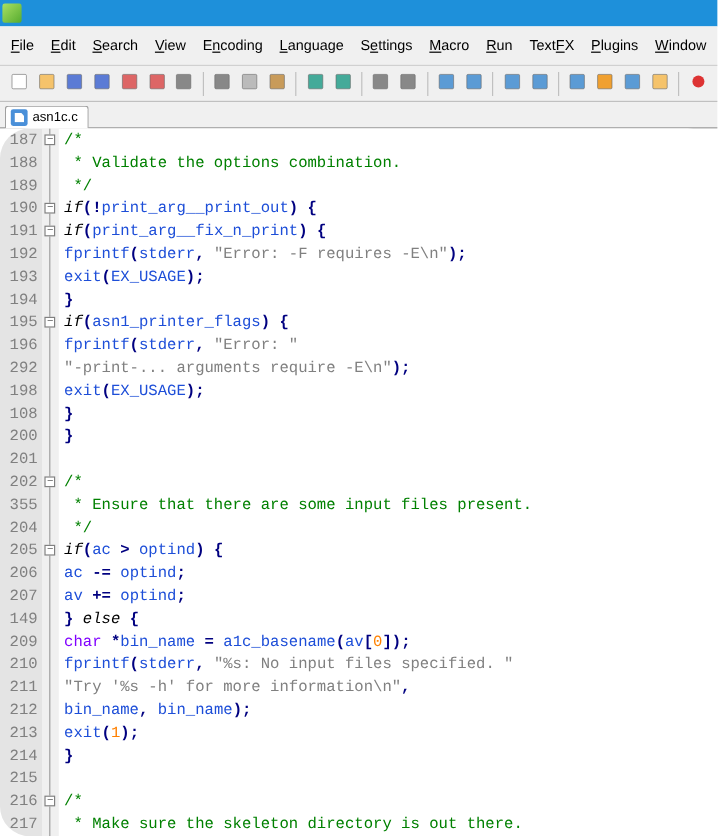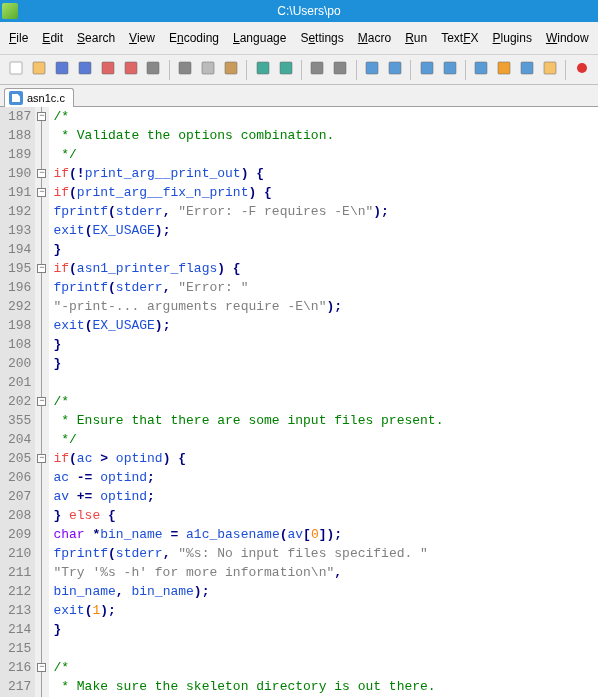--- a/index.html
+++ b/index.html
@@ -21,43 +21,42 @@
 .toolbar .sep { width: 1px; height: 20px; background: #c0c0c0; margin: 0 3px; }
 .toolbar svg { width: 16px; height: 16px; }
 
 
 .tabbar { height: 22px; background: #f0f0f0; display: flex; align-items: flex-end; padding: 0 4px; border-bottom: 1px solid #a0a0a0; }
 .tab { display: flex; align-items: center; gap: 4px; background: #fff; border: 1px solid #a0a0a0; border-bottom: none; padding: 2px 8px 2px 4px; font-size: 11px; border-radius: 3px 3px 0 0; position: relative; top: 1px; }
 .tab .tabicon { width: 14px; height: 14px; background: #4a90d9; border-radius: 2px; display:flex; align-items:center; justify-content:center; }
 .tab .tabicon::after { content:""; display:block; width:8px; height:8px; background:#fff; clip-path: polygon(0 0,70% 0,100% 30%,100% 100%,0 100%); }
 
 
-.editor { flex: 1; display: flex; background: #fff; font-family: Consolas, "Courier New", monospace; font-size: 13px; overflow: hidden; }
+.editor { flex: 1; display: flex; background: #fff; font-family: Consolas, "Courier New", monospace; font-size: 13px; overflow: hidden; border-radius: 25px; }
 .gutter { background: #e4e4e4; color: #808080; text-align: right; padding: 0 4px 0 8px; user-select: none; min-width: 34px; }
 .foldcol { background: #f0f0f0; width: 14px; position: relative; }
 .foldcol .foldbox { position: absolute; left: 2px; width: 9px; height: 9px; border: 1px solid #808080; background: #fff; font-size: 9px; line-height: 7px; text-align: center; color: #606060; cursor: pointer; }
 .foldcol .foldline { position: absolute; left: 6px; width: 1px; background: #a0a0a0; top:0; bottom:0; }
 .code { flex: 1; padding-left: 4px; white-space: pre; overflow: hidden; }
 .line { height: 19px; line-height: 19px; }
 
 
 .c-com { color: #008000; }
-.c-kw  { color: #ef4444; }
+.c-kw  { color: #000000; font-style: italic; }
 .c-str { color: #808080; }
 .c-num { color: #ff8000; }
 .c-op  { color: #000080; font-weight: bold; }
 .c-id  { color: #1d4ed8; }
 .c-ty  { color: #8000ff; }
 </style>
 </head>
 <body>
 
 <div class="titlebar">
   <div class="appicon"></div>
-  <div class="title">C:\Users\po</div>
 </div>
 
 <div class="menubar" id="menubar">
     <div class="menuitem"><u>F</u>ile</div>
     <div class="menuitem"><u>E</u>dit</div>
     <div class="menuitem"><u>S</u>earch</div>
     <div class="menuitem"><u>V</u>iew</div>
     <div class="menuitem">E<u>n</u>coding</div>
     <div class="menuitem"><u>L</u>anguage</div>
     <div class="menuitem">S<u>e</u>ttings</div>
@@ -217,21 +216,21 @@
       <div class="line">198</div>
       <div class="line">108</div>
       <div class="line">200</div>
       <div class="line">201</div>
       <div class="line">202</div>
       <div class="line">355</div>
       <div class="line">204</div>
       <div class="line">205</div>
       <div class="line">206</div>
       <div class="line">207</div>
-      <div class="line">208</div>
+      <div class="line">149</div>
       <div class="line">209</div>
       <div class="line">210</div>
       <div class="line">211</div>
       <div class="line">212</div>
       <div class="line">213</div>
       <div class="line">214</div>
       <div class="line">215</div>
       <div class="line">216</div>
       <div class="line">217</div>
       <div class="line">218</div>

